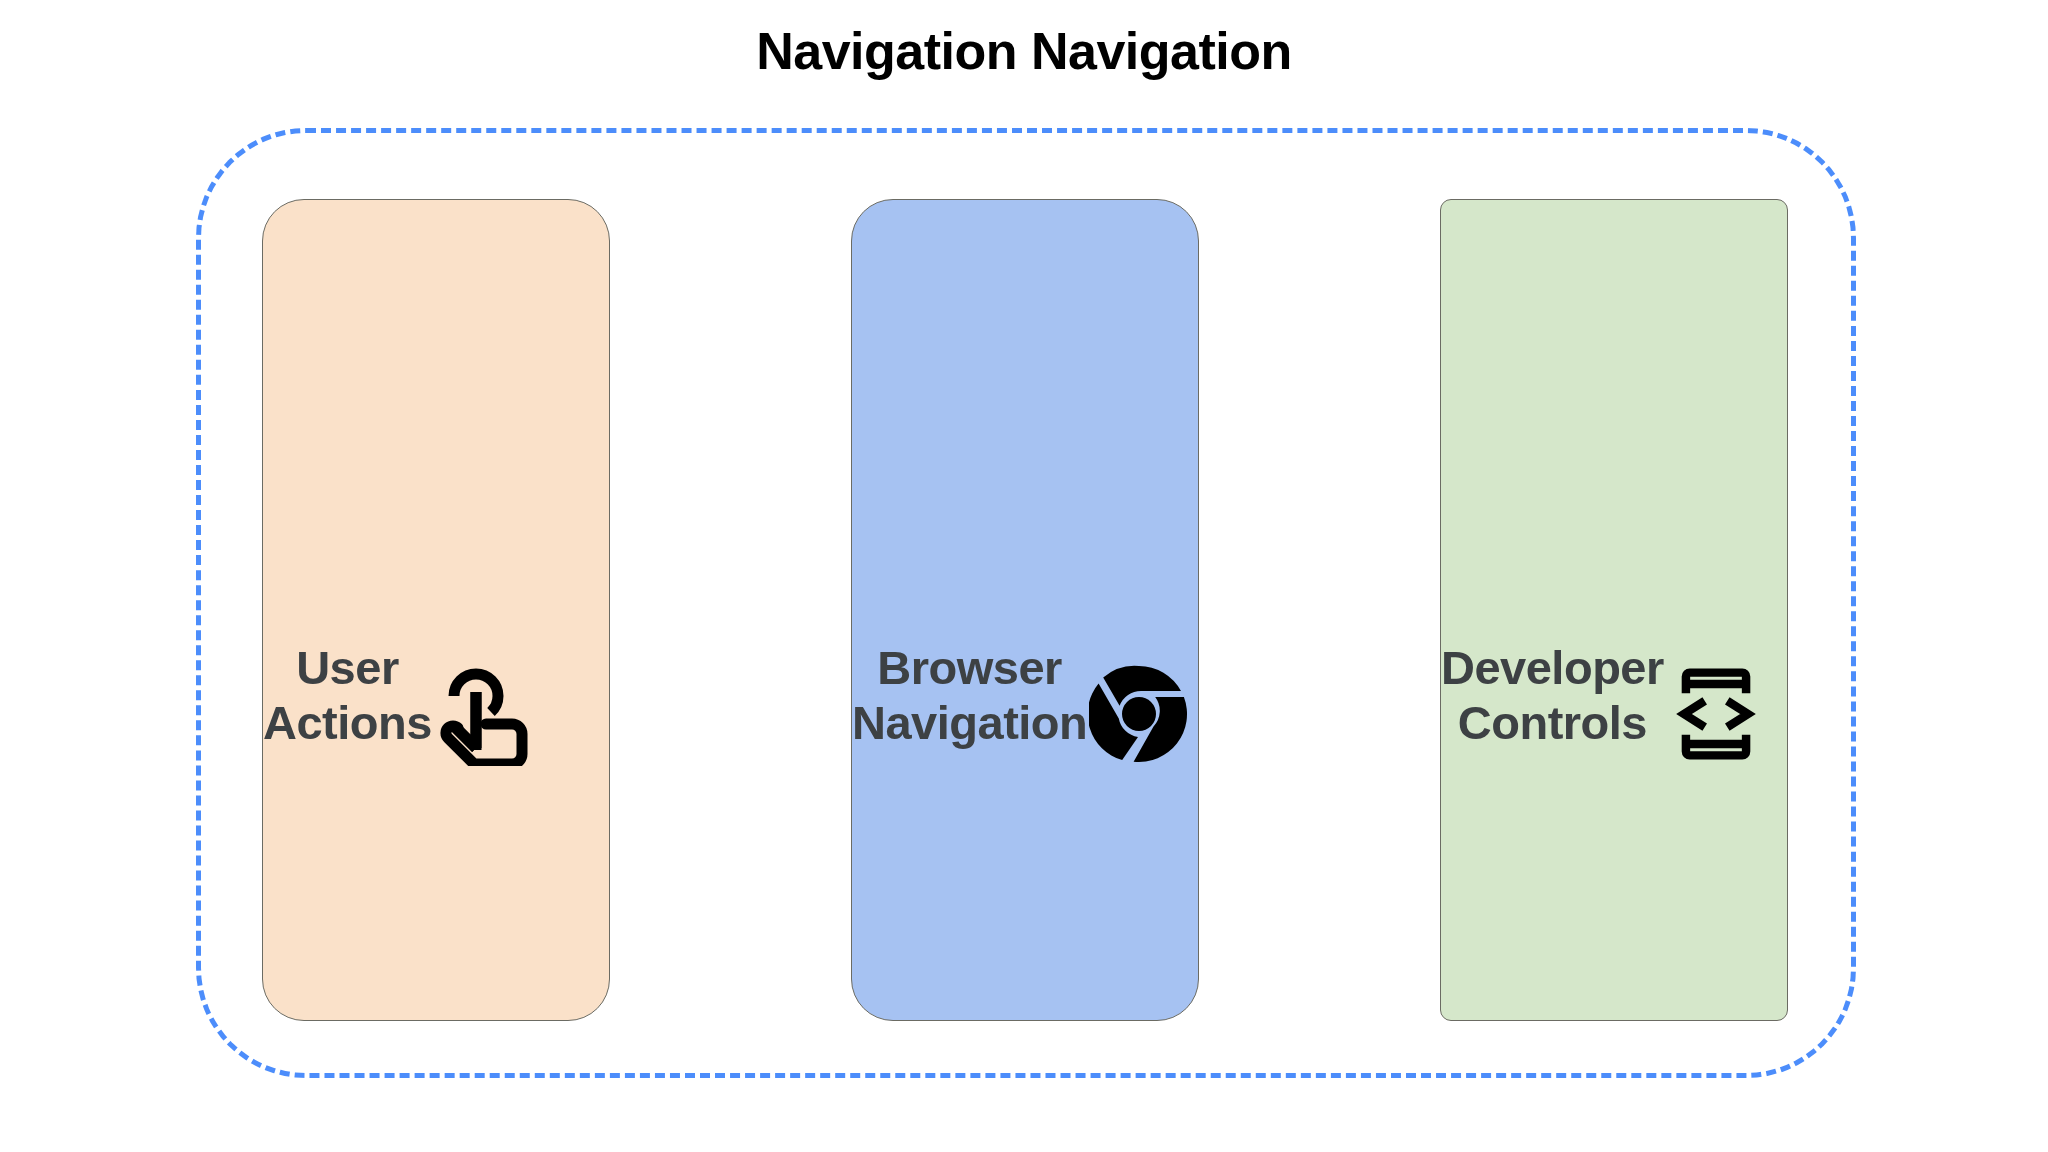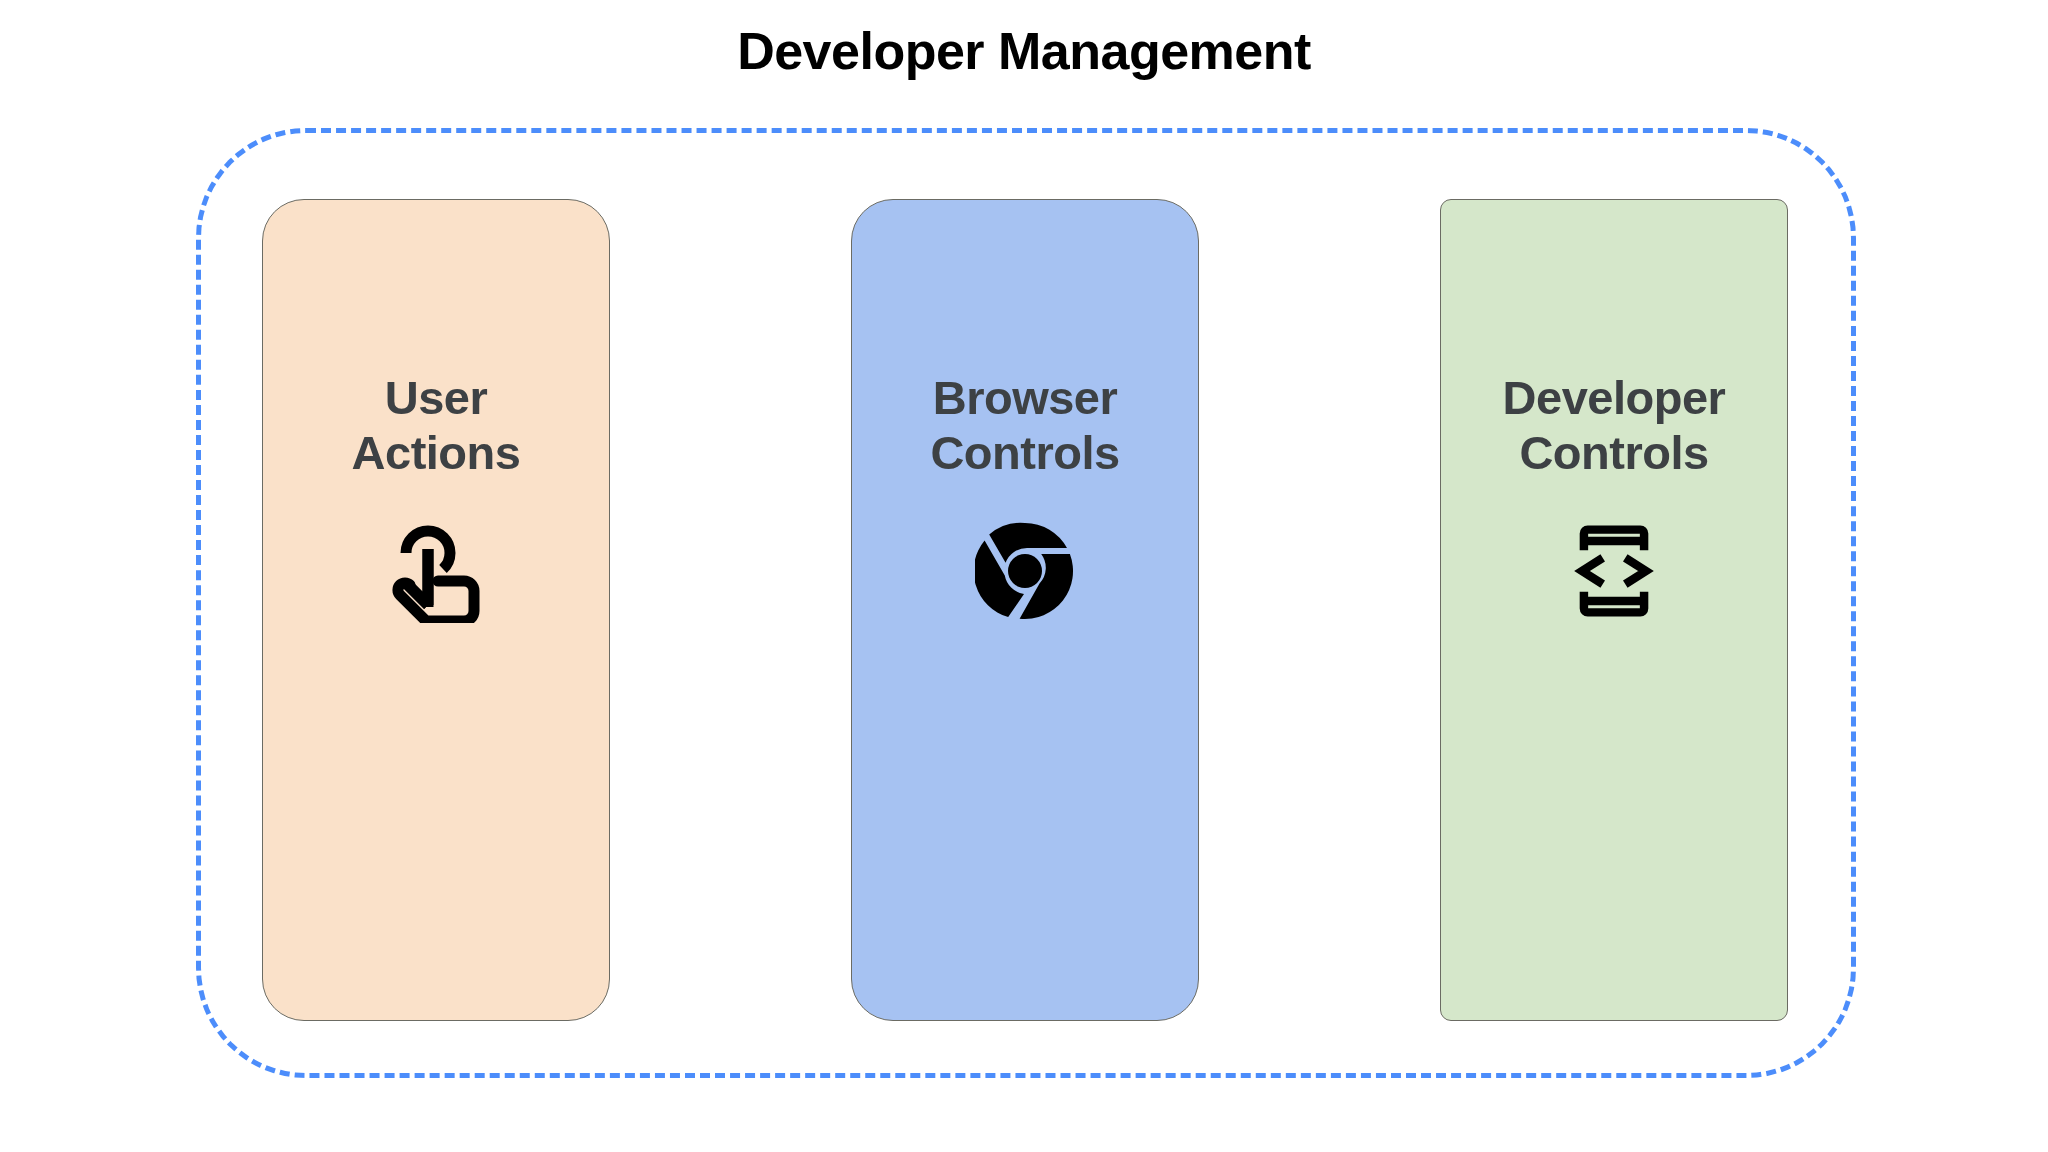--- a/index.html
+++ b/index.html
@@ -49,21 +49,21 @@
     justify-content: space-between;
     align-items: stretch;
   }
 
   .card {
     width: 348px;
     border-radius: 42px;
     border: 1.5px solid #6b6b63;
     box-sizing: border-box;
     display: flex;
-    flex-direction: column;
+    flex-direction: row;
     align-items: center;
     justify-content: flex-start;
     padding-top: 170px;
   }
 
   .card-title {
     font-size: 47px;
     font-weight: bold;
     color: #3d4144;
     text-align: center;
@@ -79,21 +79,21 @@
     height: 104px;
     display: flex;
     align-items: center;
     justify-content: center;
   }
   .card-icon svg { display: block; }
 </style>
 </head>
 <body>
 
-<div id="page-title">Developer Management</div>
+<div id="page-title">Navigation Navigation</div>
 
 <div id="dashed-container"></div>
 
 <div id="cards-row">
 
   <div class="card" style="background:#FAE1C9;">
     <div class="card-title">User
 Actions</div>
     <div class="card-icon">
       <svg viewBox="0 0 100 104" width="104" height="104" aria-hidden="true">
@@ -105,21 +105,21 @@
         <path d="M20 64 L42 86" stroke="#000000" stroke-width="11" stroke-linecap="butt" fill="none"></path>
 
         <path d="M52 62 L78 62 A10 10 0 0 1 88 72 L88 92 A10 10 0 0 1 78 102 L40 102
                  L14 76 A7 7 0 0 1 24 66" fill="none" stroke="#000000" stroke-width="11" stroke-linejoin="round" stroke-linecap="round"></path>
       </svg>
     </div>
   </div>
 
   <div class="card" style="background:#A6C2F2;">
     <div class="card-title">Browser
-Controls</div>
+Navigation</div>
     <div class="card-icon">
       <svg viewBox="0 0 100 100" width="100" height="100" aria-hidden="true">
         <path fill="#000000" fill-rule="evenodd" d="
           M50 2
           A48 48 0 0 1 92 27
           L52 27
           A23 23 0 0 0 30.6 41.8
           L14.2 13.6
           A48 48 0 0 1 50 2 Z
           M9.6 19.4

